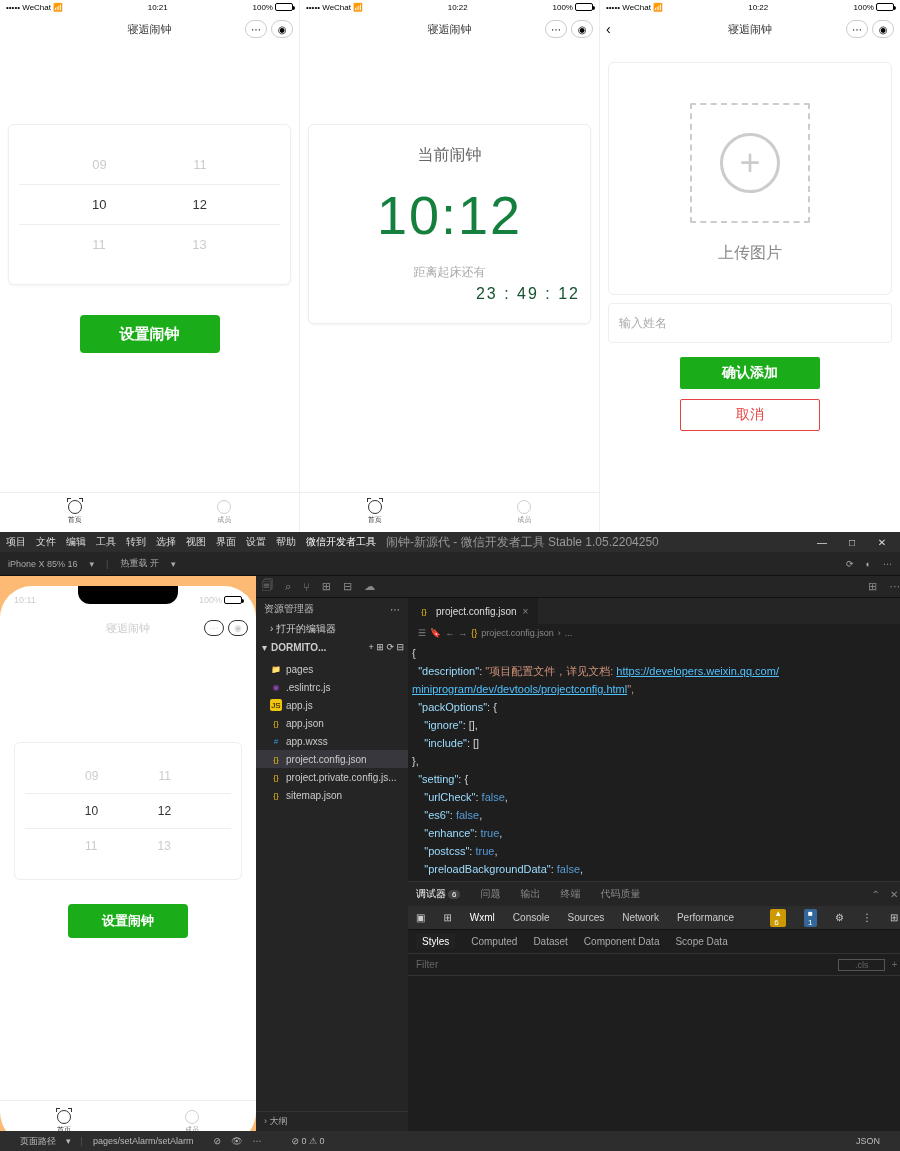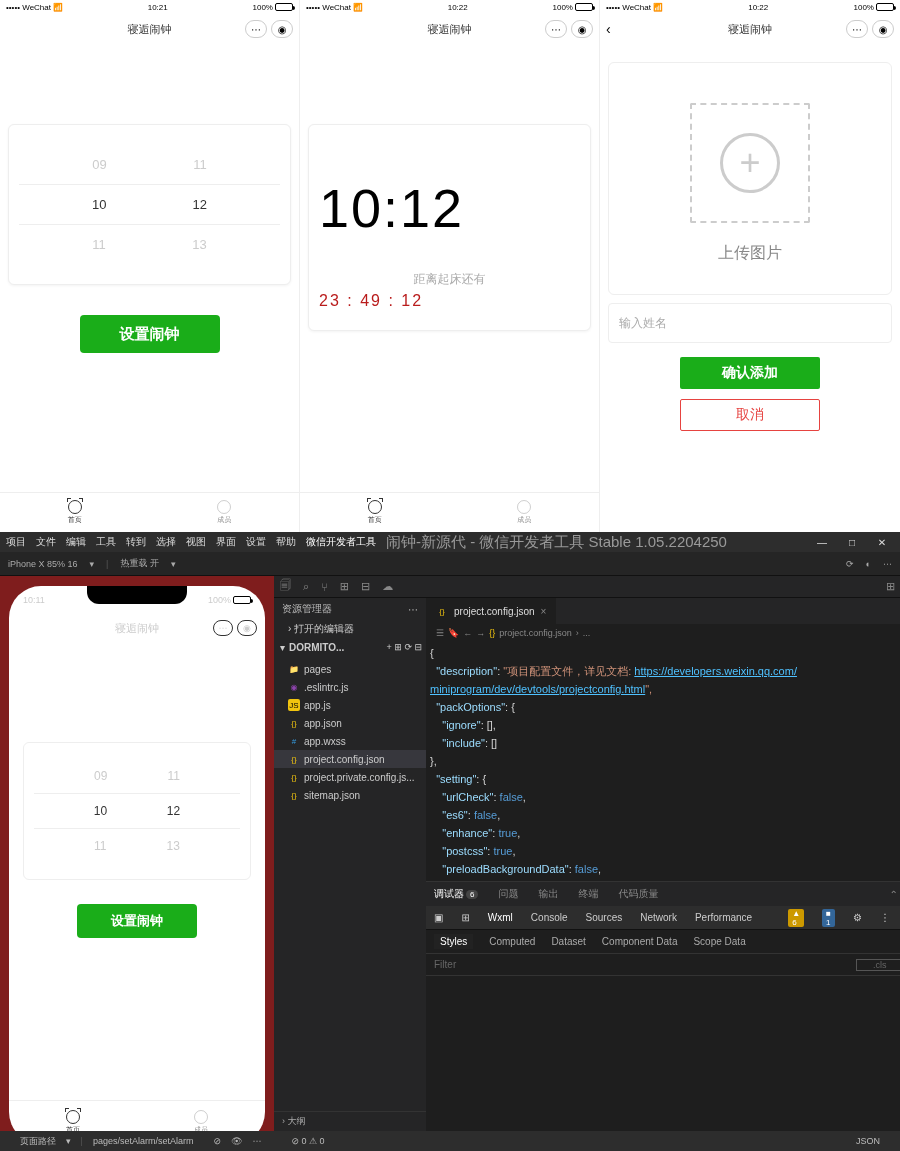--- a/index.html
+++ b/index.html
@@ -32,45 +32,45 @@
 
 .tabbar { position:absolute; bottom:0; left:0; right:0; height:40px; display:flex; border-top:1px solid #eee; }
 .tab { flex:1; display:flex; flex-direction:column; align-items:center; justify-content:center; font-size:7px; color:#888; gap:1px; }
 .tab.active { color:#333; }
 .clock-icon { width:14px; height:14px; border:1.5px solid currentColor; border-radius:50%; position:relative; }
 .clock-icon::before { content:''; position:absolute; top:-3px; left:-2px; width:3px; height:3px; border-left:1.5px solid currentColor; border-top:1.5px solid currentColor; }
 .clock-icon::after { content:''; position:absolute; top:-3px; right:-2px; width:3px; height:3px; border-right:1.5px solid currentColor; border-top:1.5px solid currentColor; }
 .member-icon { width:14px; height:14px; border:1.5px solid currentColor; border-radius:50%; position:relative; opacity:0.4; }
 
 .alarm-title { text-align:center; font-size:16px; color:#666; font-weight:500; }
-.alarm-time { text-align:left; font-size:54px; font-weight:400; color:#000000; margin:32px 0; letter-spacing:2px; }
+.alarm-time { text-align:center; font-size:54px; font-weight:400; color:#15803d; margin:18px 0; letter-spacing:2px; }
 .countdown-label { text-align:center; font-size:12px; color:#aaa; }
-.countdown-val { text-align:left; font-size:16px; color:#b91c1c; margin-top:4px; letter-spacing:2px; }
+.countdown-val { text-align:right; font-size:16px; color:#14532d; margin-top:4px; letter-spacing:2px; }
 
 .upload-card { margin:18px 8px 0; border:1px solid #eee; border-radius:6px; padding:40px 10px 30px; text-align:center; }
 .upload-box { width:120px; height:120px; margin:0 auto 20px; border:2px dashed #ccc; border-radius:2px; display:flex; align-items:center; justify-content:center; }
 .plus-circle { width:60px; height:60px; border:3px solid #ccc; border-radius:50%; display:flex; align-items:center; justify-content:center; font-size:36px; color:#ccc; }
 .upload-text { font-size:16px; color:#888; font-weight:500; }
 .name-input { margin:8px 8px 0; height:40px; border:1px solid #eee; border-radius:4px; padding:0 10px; font-size:12px; color:#aaa; display:flex; align-items:center; }
 .confirm-btn { margin:14px auto 0; width:140px; height:32px; background:#1aad19; color:#fff; display:flex; align-items:center; justify-content:center; font-size:14px; font-weight:600; border-radius:2px; }
 .cancel-outline { margin:10px auto 0; width:140px; height:32px; border:1px solid #e64340; color:#e64340; display:flex; align-items:center; justify-content:center; font-size:14px; border-radius:2px; }
 
 
 .devtools { height:619px; background:#1e1e1e; color:#ccc; display:flex; flex-direction:column; font-size:11px; }
 .menubar { height:20px; background:#2d2d2d; display:flex; align-items:center; padding:0 6px; gap:10px; color:#ddd; font-size:10px; }
 .menubar .spacer { flex:1; }
-.title-bar-text { color:#999; font-size:15px; }
+.title-bar-text { color:#999; font-size:12px; }
 .win-ctrls { display:flex; gap:6px; margin-left:auto; }
 .win-ctrls span { width:24px; text-align:center; }
 
 .toolbar-row { height:24px; background:#252525; display:flex; align-items:center; padding:0 8px; gap:12px; font-size:9px; color:#aaa; border-bottom:1px solid #111; }
 .tool-sep { flex:1; }
 
 .dt-body { flex:1; display:flex; overflow:hidden; }
-.simulator { width:276px; background:#7f1d1d; display:flex; align-items:flex-start; justify-content:center; padding:10px 9px; }
+.simulator { width:276px; background:#fdba74; display:flex; align-items:flex-start; justify-content:center; padding:10px 0; }
 .sim-frame { width:256px; height:558px; background:#fff; border-radius:32px; position:relative; overflow:hidden; }
 .sim-notch { position:absolute; top:0; left:50%; transform:translateX(-50%); width:100px; height:18px; background:#000; border-radius:0 0 12px 12px; z-index:10; }
 .sim-status { height:28px; display:flex; align-items:center; justify-content:space-between; padding:0 14px; font-size:9px; }
 .sim-nav { height:28px; display:flex; align-items:center; justify-content:center; font-size:11px; position:relative; }
 .sim-caps { position:absolute; right:8px; display:flex; gap:4px; }
 .sim-cap { width:20px; height:16px; border:1px solid #333; border-radius:10px; display:flex; align-items:center; justify-content:center; font-size:9px; }
 .sim-card { margin:100px 14px 0; border:1px solid #eee; border-radius:6px; padding:16px 10px; }
 .sim-row { display:flex; justify-content:space-around; padding:10px 30px; color:#ccc; font-size:12px; }
 .sim-row.sel { color:#333; border-top:1px solid #eee; border-bottom:1px solid #eee; }
 .sim-btn { margin:24px auto 0; width:120px; height:34px; background:#1aad19; color:#fff; display:flex; align-items:center; justify-content:center; font-size:13px; font-weight:600; border-radius:4px; }
@@ -189,20 +189,21 @@
         </div>
     </div>
     <div class="nav-bar">
       <span class="nav-title">寝逅闹钟</span>
       <div class="nav-caps">
           <span class="capsule">⋯</span>
           <span class="capsule">◉</span>
         </div>
     </div>
     <div class="card">
+      <div class="alarm-title">当前闹钟</div>
       <div class="alarm-time">10:12</div>
       <div class="countdown-label">距离起床还有</div>
       <div class="countdown-val">23 : 49 : 12</div>
     </div>
     <div class="tabbar">
       <div class="tab active">
           <span class="clock-icon"></span>
           <span>首页</span>
         </div>
       <div class="tab">

